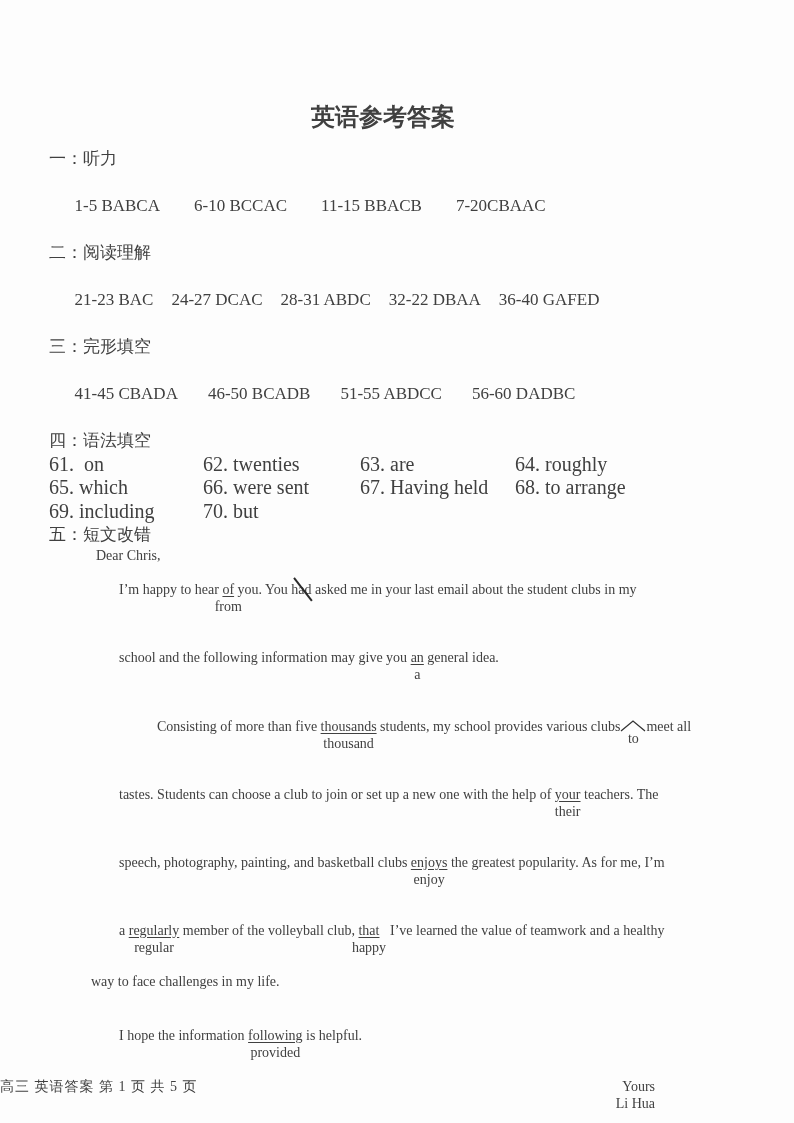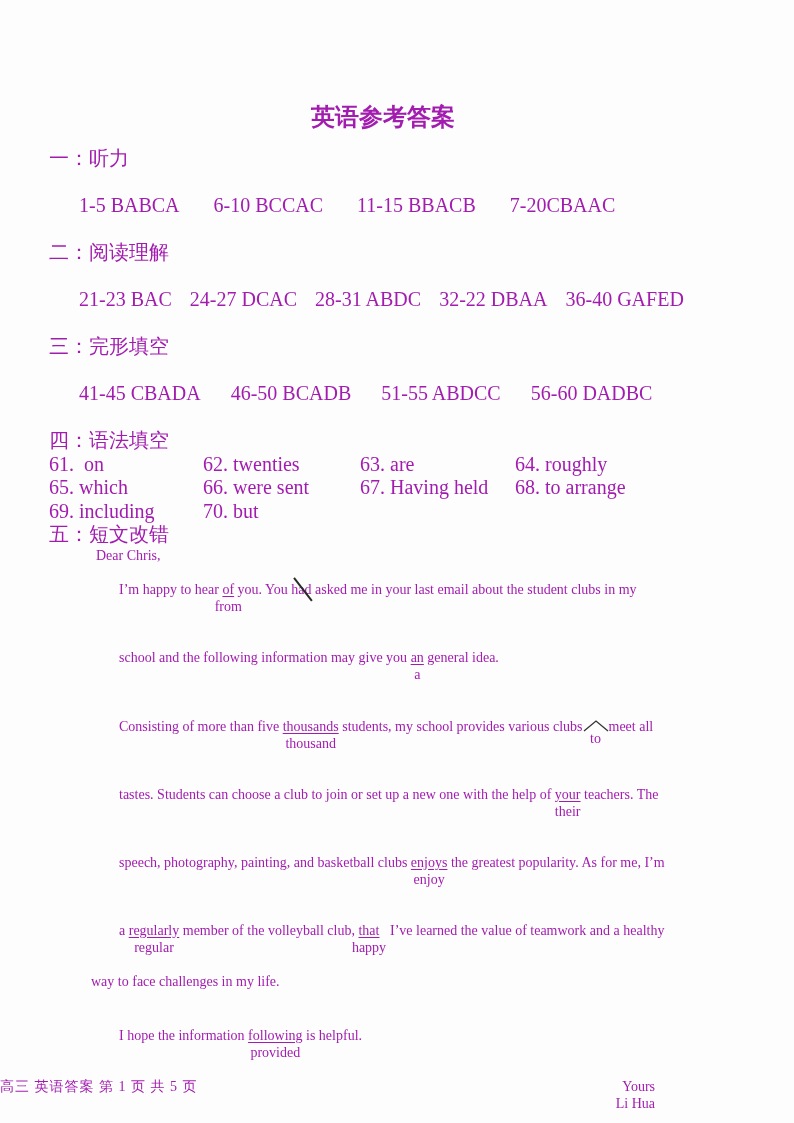--- a/index.html
+++ b/index.html
@@ -1,37 +1,37 @@
 <!DOCTYPE html>
 <html><head>
 <meta charset="utf-8">
 <style>
   html,body { margin:0; padding:0; }
   body { background:#e8e8e8; }
   .page {
     position:relative; width:794px; height:1123px; margin:0 auto;
-    background:#fdfdfd; color:#a21caf; overflow:hidden;
+    background:#fdfdfd; color:#404040; overflow:hidden;
     font-family:"Liberation Serif","DejaVu Serif",serif;
   }
   .content { margin:0 77px 0 49px; width:668px; padding-top:102px; }
   .doc-title { margin:0 0 15px 0; text-align:center; font-size:24px; line-height:30px; font-weight:bold; }
-  .khead, .krow { font-size:20px; line-height:23.5px; white-space:pre-wrap; }
+  .khead, .krow { font-size:17px; line-height:23.5px; white-space:pre-wrap; }
   .krow .ans { white-space:pre-wrap; }
   .row-listening .ans { margin-right:34px; }
   .row-reading .ans  { margin-right:18px; }
   .row-cloze .ans    { margin-right:30px; }
   .grammar-grid { display:grid; grid-template-columns:154px 157px 155px 1fr; }
   .gcell { font-size:20px; line-height:23.5px; white-space:pre-wrap; }
   
   .letter { margin-left:42px; width:638px; font-size:14px; }
   .lline { line-height:17px; white-space:pre-wrap; }
   .salut { margin-left:5px; }
   .pind { text-indent:28px; }
   .hassub { margin-bottom:17px; }
-  .g8  { margin-top:8px; }
+  .g8  { margin-top:8px;text-align:center; }
   .g10 { margin-top:10px; }
   .g20 { margin-top:20px; }
   .fix { display:inline-block; position:relative; text-indent:0; }
   .fix .wrong { text-decoration:underline; text-underline-offset:2px; }
   .fix .corr { position:absolute; top:100%; left:50%; transform:translateX(-50%); white-space:nowrap; }
   .del { display:inline-block; position:relative; text-indent:0; }
   .del::after { content:""; position:absolute; left:55%; top:-6px; width:1.5px; height:29px;
                 background:#2a2a2a; transform:rotate(-38deg); }
   .ins { display:inline-block; position:relative; width:26px; height:14px; vertical-align:baseline; text-indent:0; }
   .ins svg { position:absolute; left:0; top:3px; }

